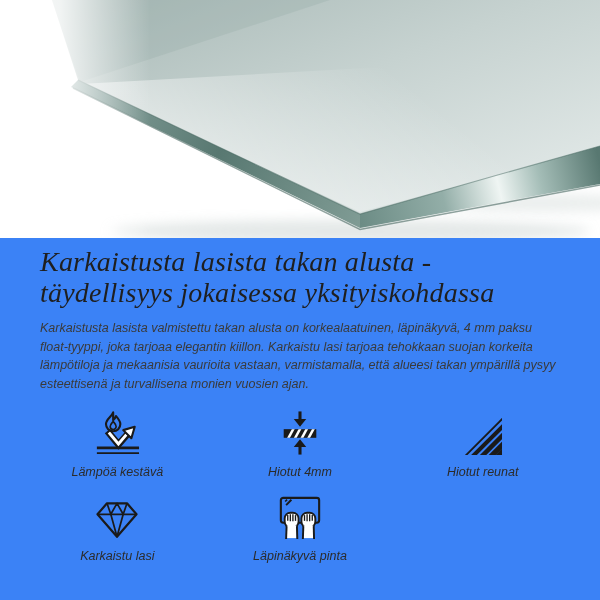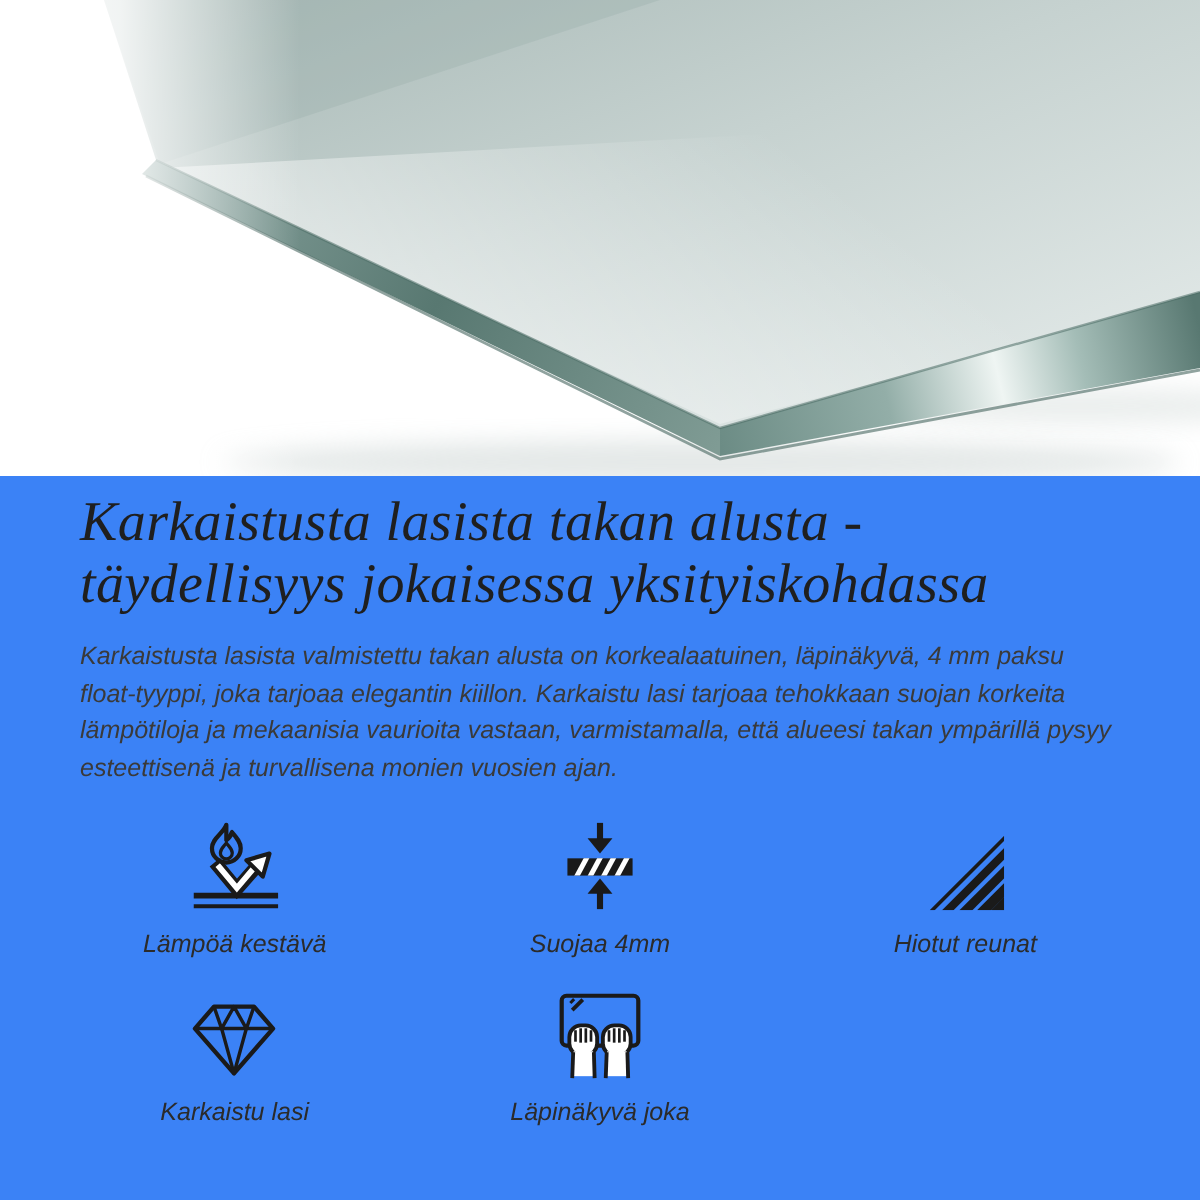--- a/index.html
+++ b/index.html
@@ -114,21 +114,21 @@
             <line x1="18" y1="31" x2="25" y2="18"></line>
             <line x1="25" y1="31" x2="32" y2="18"></line>
             <line x1="32" y1="31" x2="39" y2="18"></line>
           </g>
           <line x1="24" y1="1.5" x2="24" y2="10" stroke="#1a1a1a" stroke-width="3.2"></line>
           <polygon points="17.5,9.5 30.5,9.5 24,17.5" fill="#1a1a1a"></polygon>
           <line x1="24" y1="46.5" x2="24" y2="38" stroke="#1a1a1a" stroke-width="3.2"></line>
           <polygon points="17.5,38.5 30.5,38.5 24,30.5" fill="#1a1a1a"></polygon>
         </svg>
       </div>
-      <div class="feature-label">Suojaa 4mm</div>
+      <div class="feature-label">Hiotut 4mm</div>
     </div>
 
 
     <div class="feature">
       <div class="icon-box">
         <svg width="40" height="40" viewBox="0 0 44 44">
           <defs>
               <clipPath id="triclip">
                 <polygon points="2,43 43,2 43,43"></polygon>
               </clipPath>
@@ -182,17 +182,17 @@
               <line x1="19.9" y1="20" x2="19.9" y2="27.5" stroke-width="1.4"></line>
               <line x1="22.6" y1="20" x2="22.6" y2="27.5" stroke-width="1.4"></line>
               <line x1="25.3" y1="21" x2="25.3" y2="27" stroke-width="1.4"></line>
               <rect x="16.2" y="32" width="10.2" height="13" fill="#ffffff" stroke="none"></rect>
               <line x1="16" y1="32.5" x2="15.5" y2="46" stroke-width="2"></line>
               <line x1="26.8" y1="32.5" x2="27.2" y2="46" stroke-width="2"></line>
             </g>
           </g>
         </svg>
       </div>
-      <div class="feature-label">Läpinäkyvä joka</div>
+      <div class="feature-label">Läpinäkyvä pinta</div>
     </div>
 
   </div>
 </div>
 
 </body></html>

